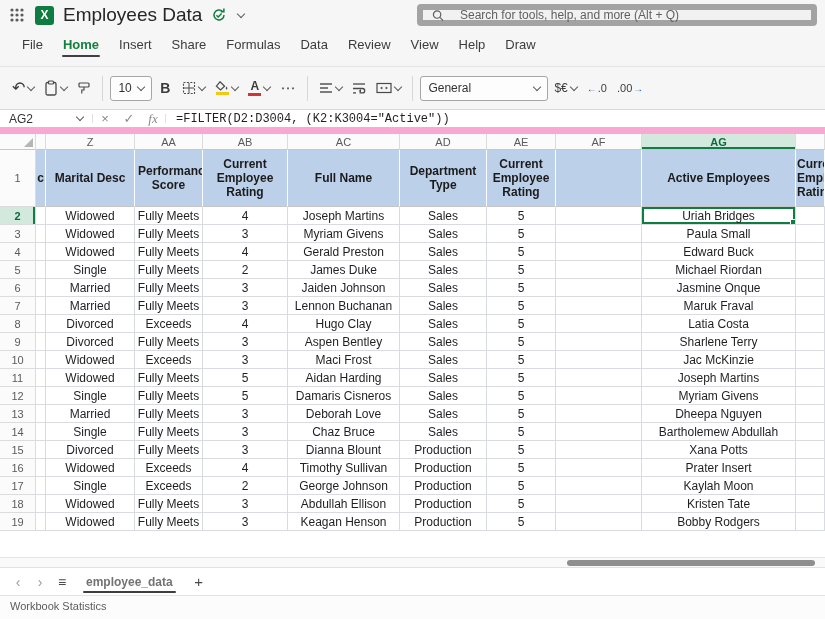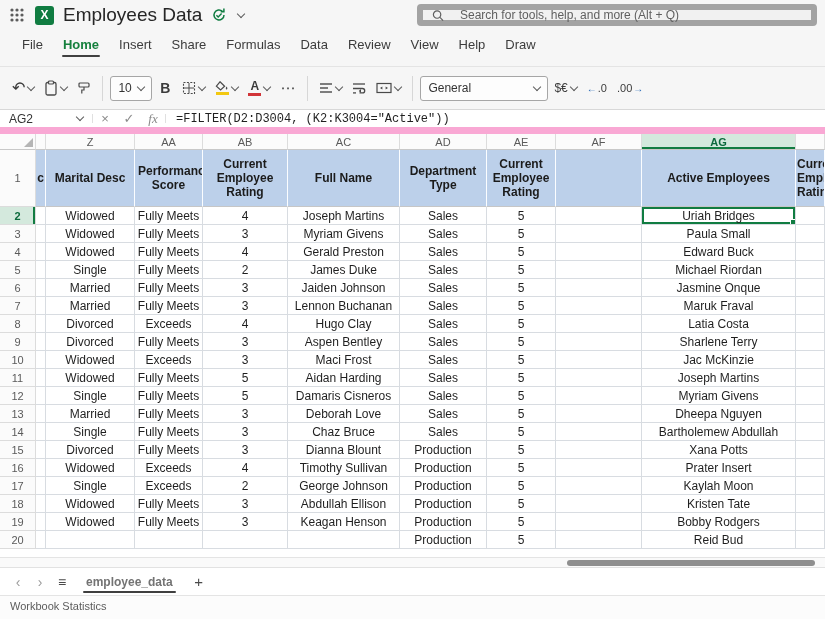--- a/index.html
+++ b/index.html
@@ -524,33 +524,20 @@
             <td class="cell">Widowed</td>
             <td class="cell">Fully Meets</td>
             <td class="cell">3</td>
             <td class="cell">Keagan Henson</td>
             <td class="cell">Production</td>
             <td class="cell">5</td>
             <td class="cell"></td>
             <td class="cell">Bobby Rodgers</td>
             <td class="cell"></td>
           </tr>
-          <tr>
-            <th class="rownum">20</th>
-            <td class="cell"></td>
-            <td class="cell"></td>
-            <td class="cell"></td>
-            <td class="cell"></td>
-            <td class="cell"></td>
-            <td class="cell">Production</td>
-            <td class="cell">5</td>
-            <td class="cell"></td>
-            <td class="cell">Reid Bud</td>
-            <td class="cell"></td>
-          </tr>
         </tbody>
       </table>
   </div>
 
   <div class="hscroll">
     <div class="hthumb"></div>
   </div>
 
   <div class="sheetbar">
     <div class="nav-btn">

